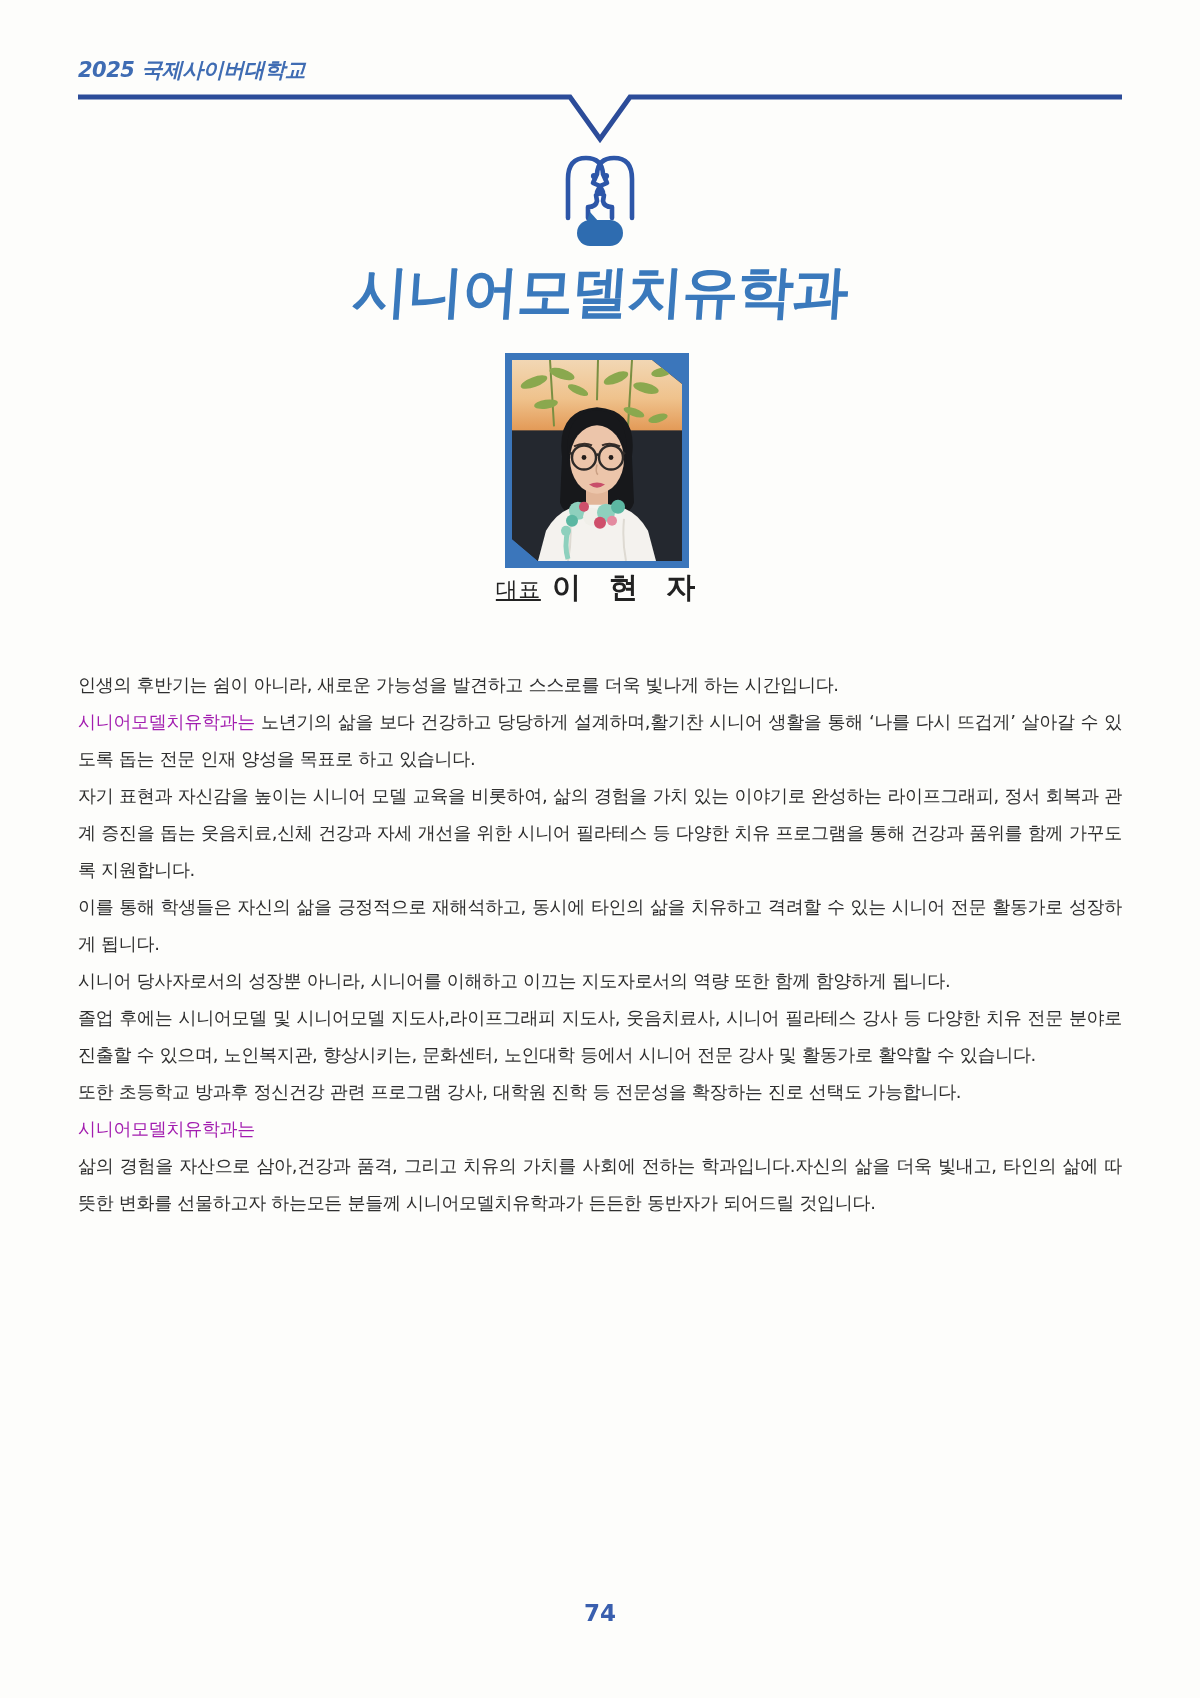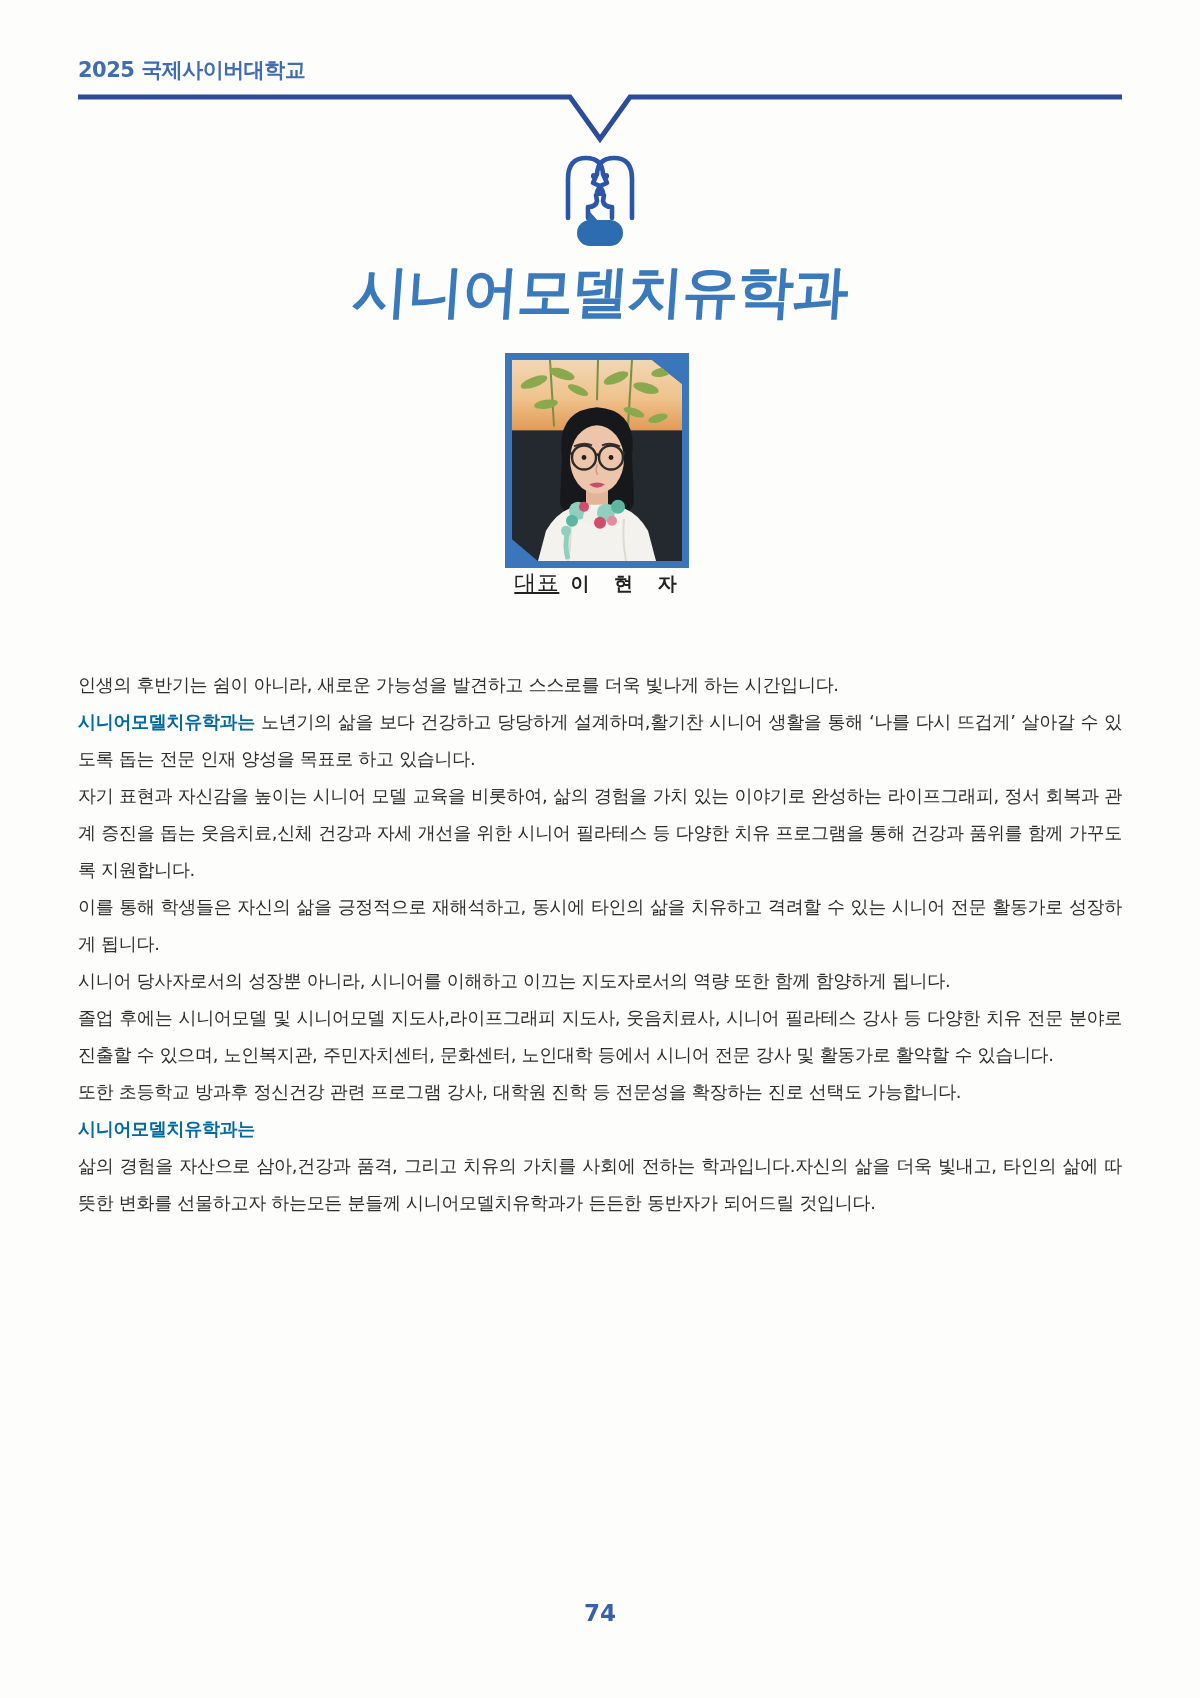--- a/index.html
+++ b/index.html
@@ -8,21 +8,21 @@
     width:1200px; height:1698px; position:relative;
     background:#fdfdfb;
     font-family:"DejaVu Sans","Liberation Sans",sans-serif;
     overflow:hidden;
   }
   .abs { position:absolute; }
 
   
   .brand {
     left:78px; top:56px;
-    font-size:21px; font-weight:700; color:#3f6cb3; letter-spacing:-0.5px;
+    font-size:21px; font-weight:700; color:#3f6cb3; letter-spacing:-0.5px;font-style:italic;
   }
   .rule-svg { left:78px; top:93px; }
 
   
   .dialog-icon { left:546px; top:146px; width:108px; height:106px; }
 
   
   .dept-title {
     left:0; top:255px; width:1200px; text-align:center;
     font-size:56px; font-weight:800; color:#3a79bc;
@@ -39,30 +39,30 @@
     clip-path: polygon(0 0, calc(100% - 30px) 0, 100% 24px, 100% 100%, 26px 100%, 0 calc(100% - 22px));
     background:#24282f;
   }
   .photo-inner svg { display:block; width:100%; height:100%; }
 
   
   .caption {
     left:0; top:568px; width:1200px; text-align:center; color:#222;
   }
   .caption .cap-label { font-size:22px; font-weight:500; letter-spacing:0.5px;text-decoration:underline; }
-  .caption .cap-name  { font-size:19px; font-weight:800; letter-spacing:9px; margin-left:6px; }
+  .caption .cap-name  { font-size:29px; font-weight:800; letter-spacing:9px; margin-left:6px; }
 
   
   .body-text {
     left:78px; top:666px; width:1044px;
     font-size:18px; line-height:37px; color:#2e2e2e;
     text-align:justify; letter-spacing:-0.3px;
   }
   .body-text p { margin:0; }
-  .body-text b { font-weight:700; color:#0369a1; }
+  .body-text b { font-weight:400; color:#a21caf; }
 
   
   .page-number {
     left:0; top:1600px; width:1200px; text-align:center;
     font-size:23px; font-weight:700; color:#3a5fae;
   }
 </style>
 </head>
 <body>
 
@@ -169,19 +169,19 @@
   <span class="cap-label">대표</span>
   <span class="cap-name">이 현 자</span>
 </div>
 
 <div class="abs body-text" id="body-text">
     <p>인생의 후반기는 쉼이 아니라, 새로운 가능성을 발견하고 스스로를 더욱 빛나게 하는 시간입니다.</p>
     <p><b>시니어모델치유학과는</b> 노년기의 삶을 보다 건강하고 당당하게 설계하며,활기찬 시니어 생활을 통해 ‘나를 다시 뜨겁게’ 살아갈 수 있도록 돕는 전문 인재 양성을 목표로 하고 있습니다.</p>
     <p>자기 표현과 자신감을 높이는 시니어 모델 교육을 비롯하여, 삶의 경험을 가치 있는 이야기로 완성하는 라이프그래피, 정서 회복과 관계 증진을 돕는 웃음치료,신체 건강과 자세 개선을 위한 시니어 필라테스 등 다양한 치유 프로그램을 통해 건강과 품위를 함께 가꾸도록 지원합니다.</p>
     <p>이를 통해 학생들은 자신의 삶을 긍정적으로 재해석하고, 동시에 타인의 삶을 치유하고 격려할 수 있는 시니어 전문 활동가로 성장하게 됩니다.</p>
     <p>시니어 당사자로서의 성장뿐 아니라, 시니어를 이해하고 이끄는 지도자로서의 역량 또한 함께 함양하게 됩니다.</p>
-    <p>졸업 후에는 시니어모델 및 시니어모델 지도사,라이프그래피 지도사, 웃음치료사, 시니어 필라테스 강사 등 다양한 치유 전문 분야로 진출할 수 있으며, 노인복지관, 주민자치센터, 문화센터, 노인대학 등에서 시니어 전문 강사 및 활동가로 활약할 수 있습니다.</p>
+    <p>졸업 후에는 시니어모델 및 시니어모델 지도사,라이프그래피 지도사, 웃음치료사, 시니어 필라테스 강사 등 다양한 치유 전문 분야로 진출할 수 있으며, 노인복지관, 향상시키는, 문화센터, 노인대학 등에서 시니어 전문 강사 및 활동가로 활약할 수 있습니다.</p>
     <p>또한 초등학교 방과후 정신건강 관련 프로그램 강사, 대학원 진학 등 전문성을 확장하는 진로 선택도 가능합니다.</p>
     <p><b>시니어모델치유학과는</b></p>
     <p>삶의 경험을 자산으로 삼아,건강과 품격, 그리고 치유의 가치를 사회에 전하는 학과입니다.자신의 삶을 더욱 빛내고, 타인의 삶에 따뜻한 변화를 선물하고자 하는모든 분들께 시니어모델치유학과가 든든한 동반자가 되어드릴 것입니다.</p>
   </div>
 
 <div class="abs page-number">74</div>
 
 </body></html>

